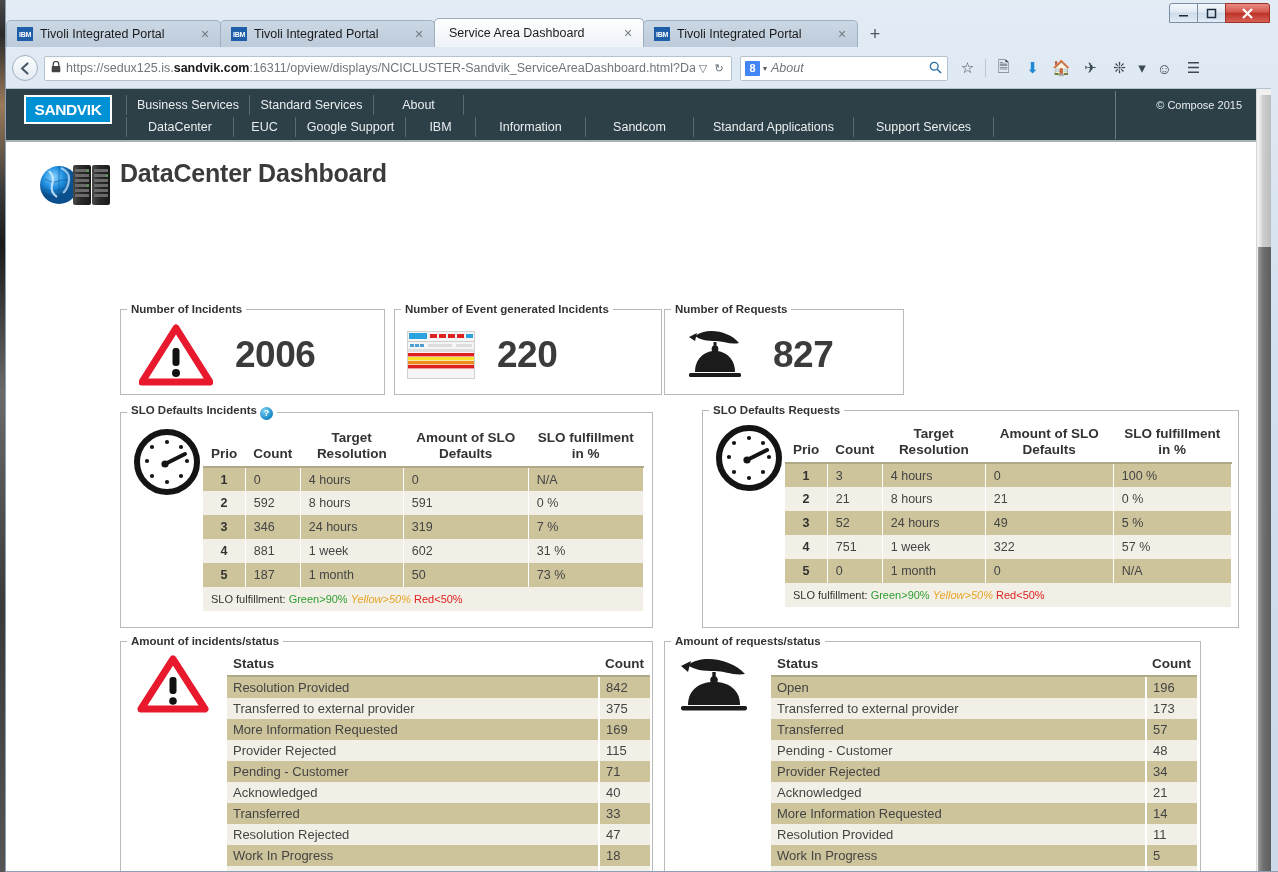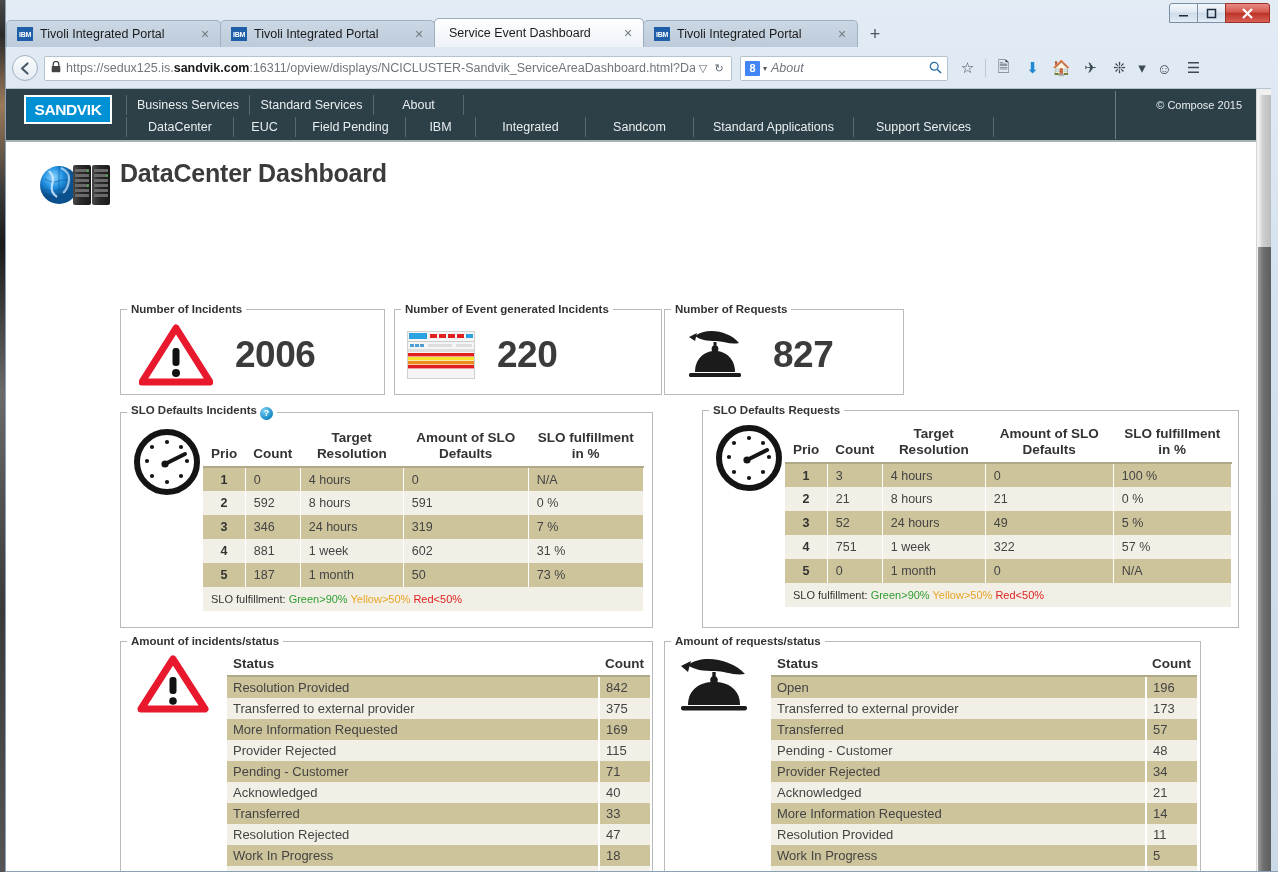--- a/index.html
+++ b/index.html
@@ -256,21 +256,21 @@
   table.slo td.prio { text-align: center; font-weight: bold; color:#333;}
   .pct-green { color: #2e9e32; }
   .pct-red { color: #e02020; }
   .pct-amber { color: #e8a427; }
   .pct-na { color: #555; }
   tr.footer td {
     background: #f2f0e6 !important;
     font-size: 11px; color: #333; padding: 4px 8px;
     border-right: none;
   }
-  .fg { color: #2e9e32; } .fy { color: #e8a427; } .fr { color: #e02020; }
+  .fg { color: #2e9e32; } .fy { color: #e8a427; font-style: italic; } .fr { color: #e02020; }
 
   
   table.status { border-collapse: collapse; font-size: 13px; }
   table.status th {
     font-size: 13.5px; font-weight: bold; color: #333;
     padding: 3px 6px 4px 6px;
     border-bottom: 2px solid #b0a985;
     text-align: left;
   }
   table.status th.cnt { text-align: left; }
@@ -312,21 +312,21 @@
       <span class="ibmlogo">IBM</span>
       <span class="tlabel">Tivoli Integrated Portal</span>
       <span class="tclose">×</span>
     </div>
     <div class="tab" style="width:220px">
       <span class="ibmlogo">IBM</span>
       <span class="tlabel">Tivoli Integrated Portal</span>
       <span class="tclose">×</span>
     </div>
     <div class="tab active" style="width:210px">
-      <span class="tlabel" style="padding-left:4px">Service Event Dashboard</span>
+      <span class="tlabel" style="padding-left:4px">Service Area Dashboard</span>
       <span class="tclose">×</span>
     </div>
     <div class="tab" style="width:220px">
       <span class="ibmlogo">IBM</span>
       <span class="tlabel">Tivoli Integrated Portal</span>
       <span class="tclose">×</span>
     </div>
     <div id="newtab">+</div>
   </div>
 
@@ -378,23 +378,23 @@
       <div id="sitehead">
         <div id="logo">SANDVIK</div>
         <div id="navrow1">
           <div class="navitem" style="width:124px">Business Services</div>
           <div class="navitem" style="width:124px">Standard Services</div>
           <div class="navitem" style="width:90px">About</div>
         </div>
         <div id="navrow2">
           <div class="navitem" style="width:108px">DataCenter</div>
           <div class="navitem" style="width:62px">EUC</div>
-          <div class="navitem" style="width:110px">Field Pending</div>
+          <div class="navitem" style="width:110px">Google Support</div>
           <div class="navitem" style="width:70px">IBM</div>
-          <div class="navitem" style="width:110px">Integrated</div>
+          <div class="navitem" style="width:110px">Information</div>
           <div class="navitem" style="width:108px">Sandcom</div>
           <div class="navitem" style="width:160px">Standard Applications</div>
           <div class="navitem" style="width:140px">Support Services</div>
         </div>
         <div id="copysep"></div>
         <div id="copyright">© Compose 2015</div>
       </div>
 
       <div id="dashicon">
         <svg width="78" height="52" viewBox="0 0 78 52">

